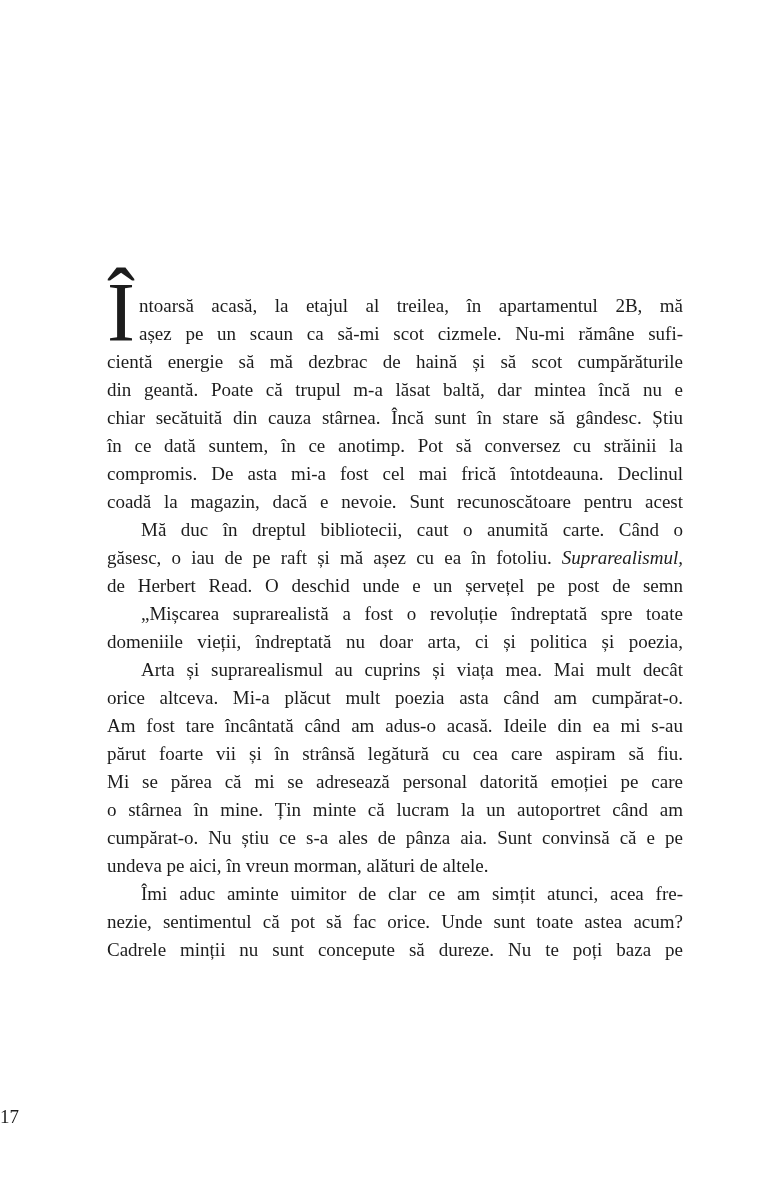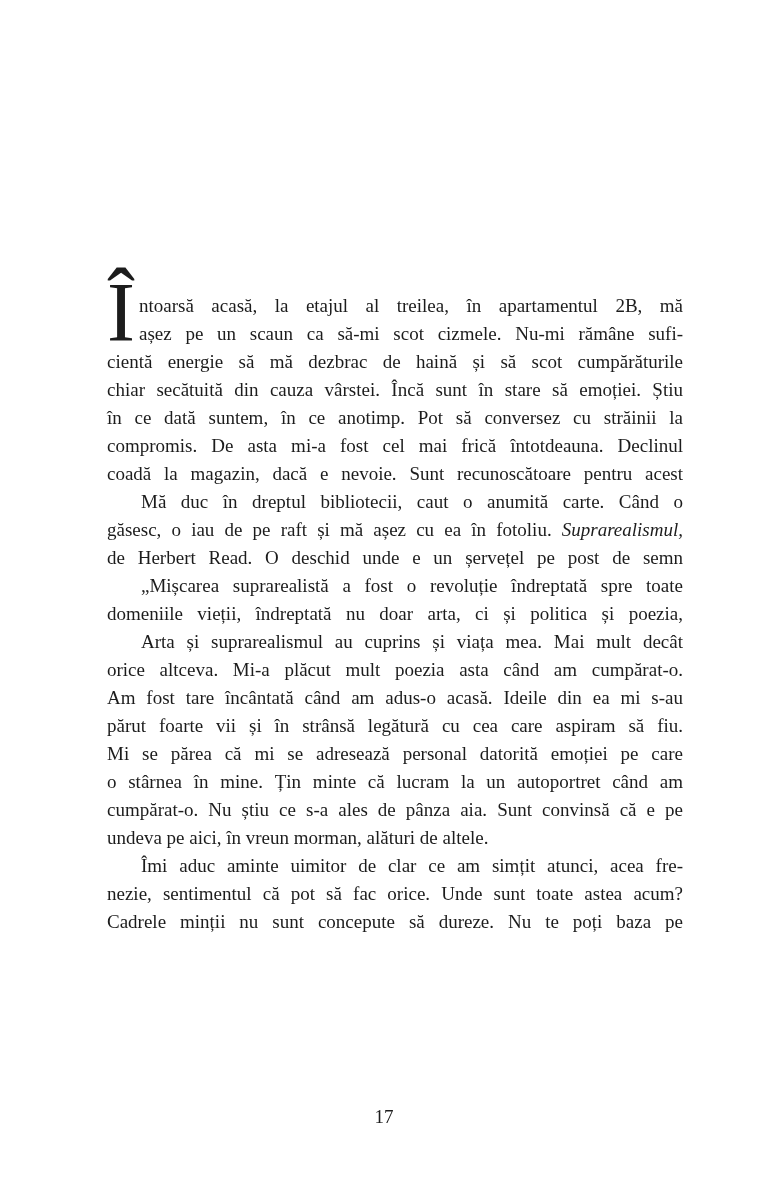--- a/index.html
+++ b/index.html
@@ -52,36 +52,36 @@
     line-height: 41px;
     height: 55.5px;
     margin-right: 4px;
     font-weight: 400;
   }
   .folio {
     position: absolute;
     left: 0;
     top: 1103px;
     width: 100%;
-    text-align: center;
     font-size: 19px;
     line-height: 28px;
   }
 </style>
 </head>
 <body style="background: rgb(255, 255, 255); color: rgb(28, 28, 28);">
 
 <div class="page">
   <div class="page-text">
       <div class="paragraph">
         <span class="drop-cap">Î</span>
         <div class="line"><span>ntoarsă acasă, la etajul al treilea, în apartamentul 2B, mă</span></div>
         <div class="line"><span>așez pe un scaun ca să-mi scot cizmele. Nu-mi rămâne sufi-</span></div>
         <div class="line"><span>cientă energie să mă dezbrac de haină și să scot cumpărăturile</span></div>
-        <div class="line"><span>chiar secătuită din cauza vârstei. Încă sunt în stare să emoției. Știu</span></div>
+        <div class="line"><span>din geantă. Poate că trupul m-a lăsat baltă, dar mintea încă nu e</span></div>
+        <div class="line"><span>chiar secătuită din cauza stârnea. Încă sunt în stare să gândesc. Știu</span></div>
         <div class="line"><span>în ce dată suntem, în ce anotimp. Pot să conversez cu străinii la</span></div>
         <div class="line"><span>compromis. De asta mi-a fost cel mai frică întotdeauna. Declinul</span></div>
         <div class="line"><span>coadă la magazin, dacă e nevoie. Sunt recunoscătoare pentru acest</span></div>
       </div>
       <div class="paragraph">
         <div class="line indent"><span>Mă duc în dreptul bibliotecii, caut o anumită carte. Când o</span></div>
         <div class="line"><span>găsesc, o iau de pe raft și mă așez cu ea în fotoliu. </span><span class="italic">Suprarealismul,</span></div>
         <div class="line"><span>de Herbert Read. O deschid unde e un șervețel pe post de semn</span></div>
       </div>
       <div class="paragraph">

